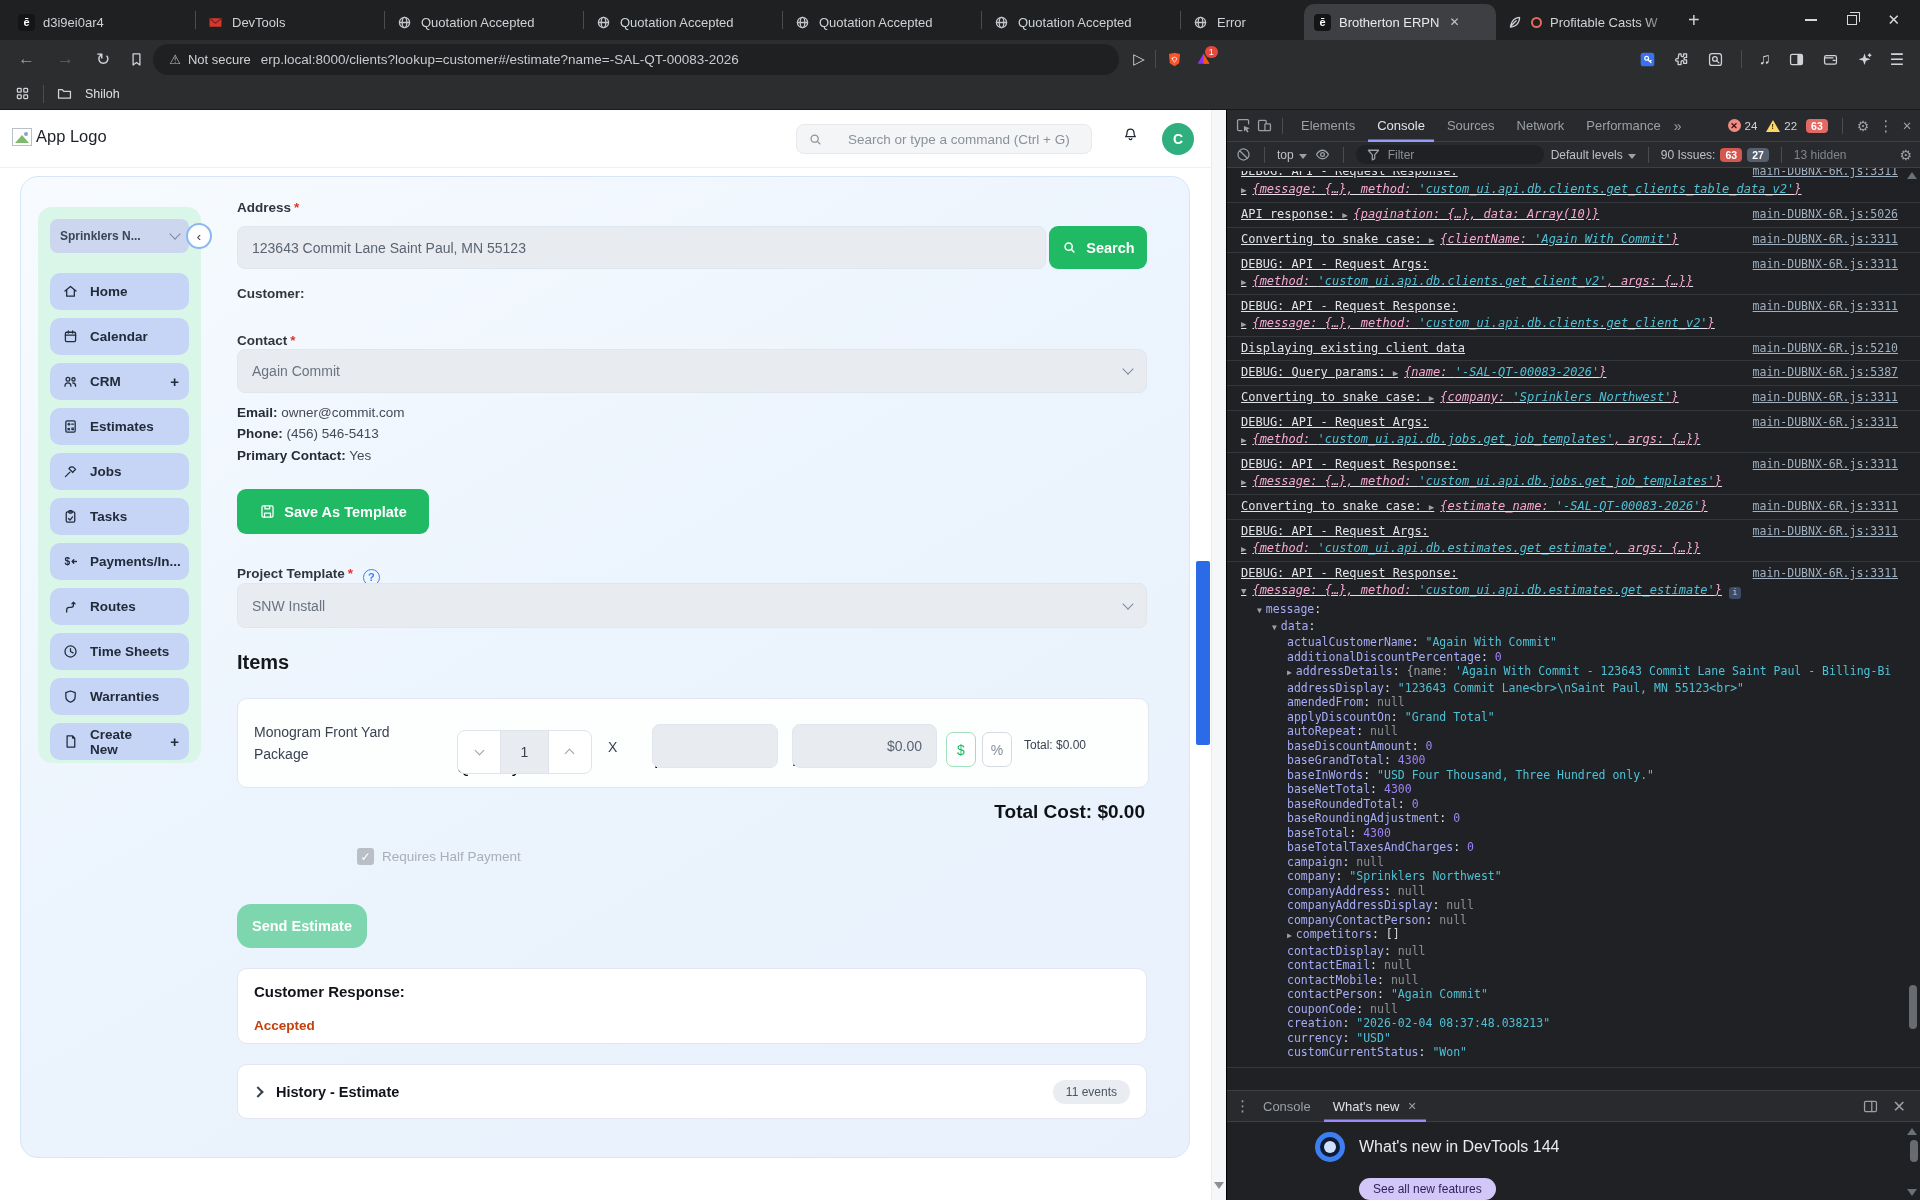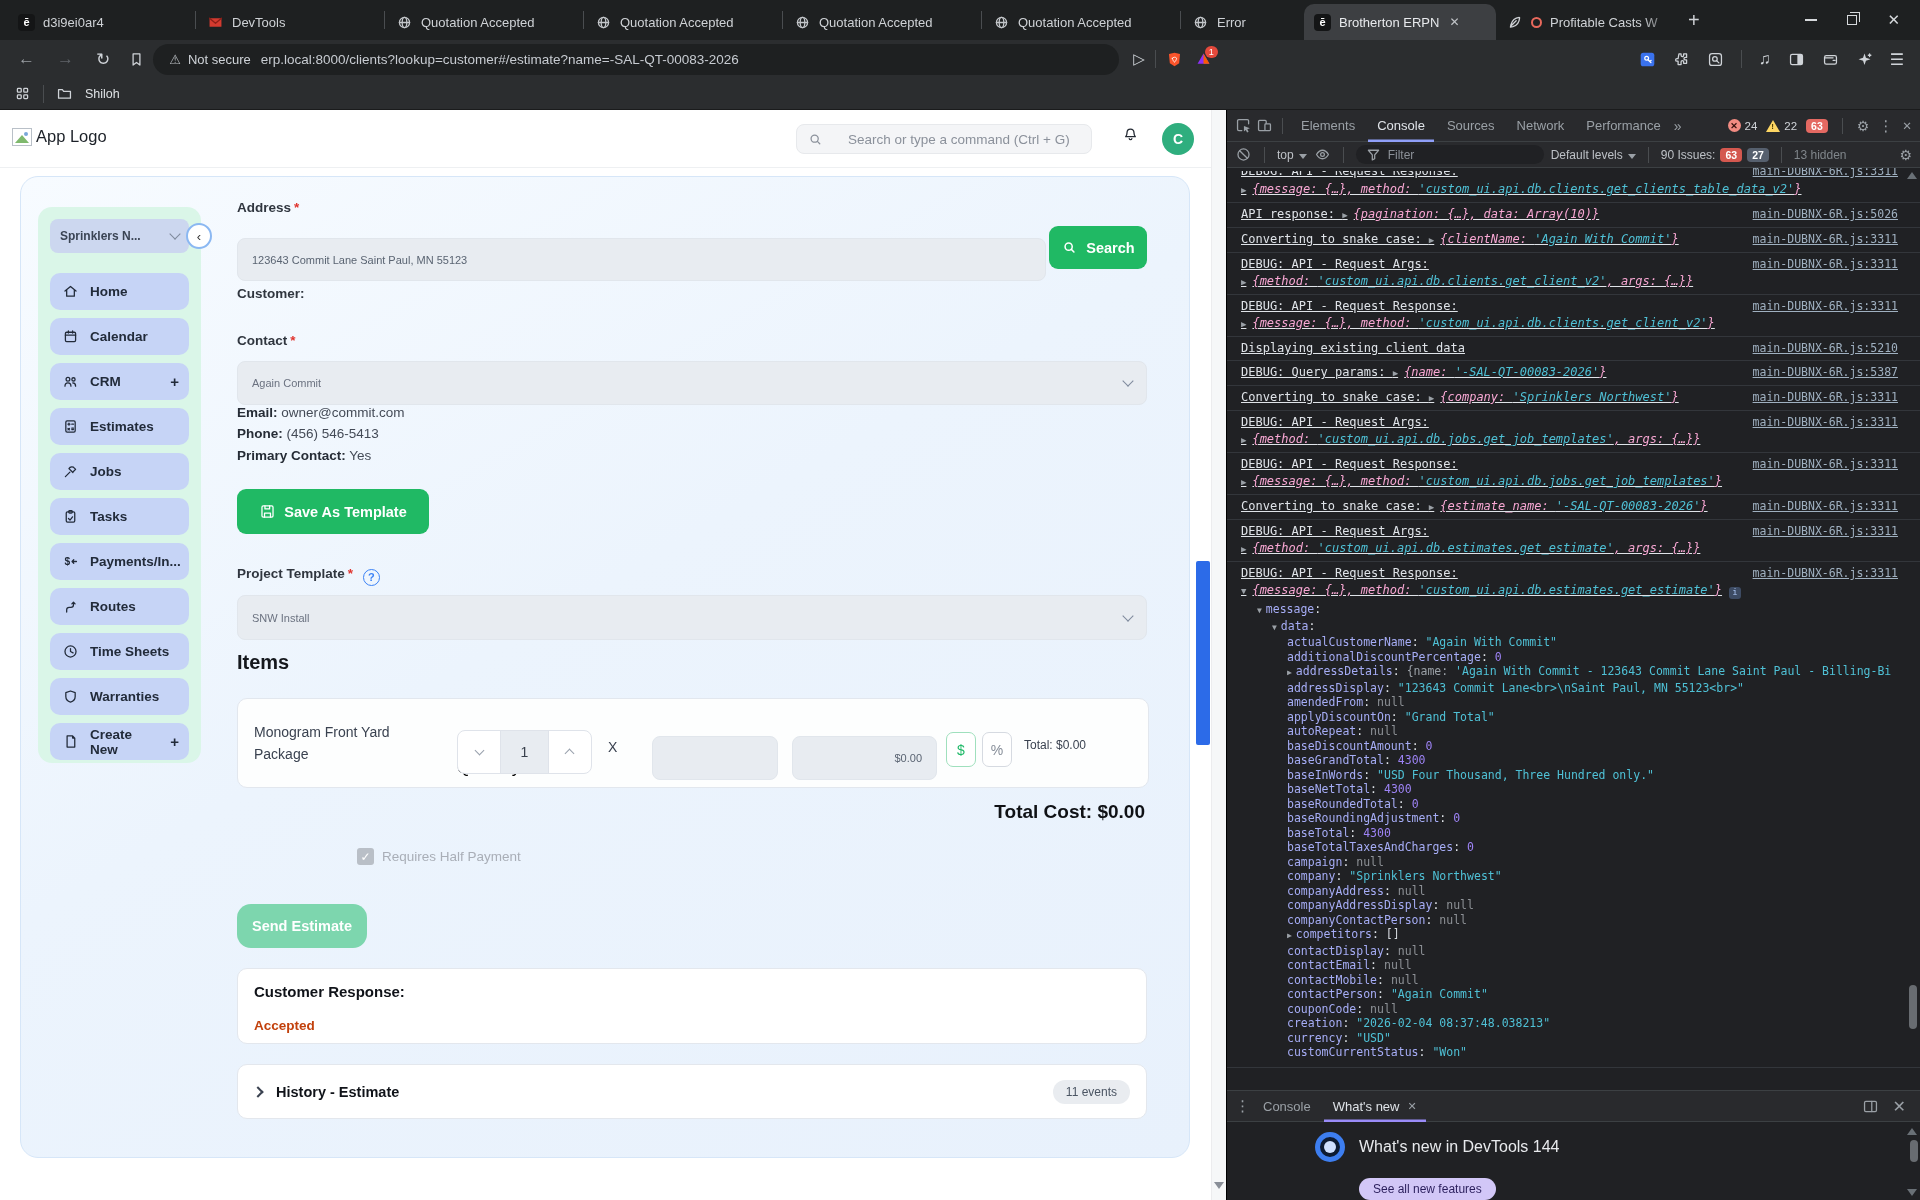--- a/index.html
+++ b/index.html
@@ -57,21 +57,21 @@
   .chev { width:8px; height:8px; border-right:1.8px solid #7e899c; border-bottom:1.8px solid #7e899c; transform:rotate(45deg); margin-top:-4px; }
   .collapsebtn { position:absolute; left:165px; top:46px; width:26px; height:26px; border-radius:50%; background:#fff; border:2px solid #8bb8f2; color:#333; display:flex; align-items:center; justify-content:center; font-size:13px; z-index:3; }
   .navlist { position:absolute; left:12px; top:66px; width:139px; }
   .navitem { height:37px; margin-bottom:8px; background:#c6d4f6; border-radius:10px; display:flex; align-items:center; gap:11px; padding:0 10px 0 12px; color:#222b3a; font-size:13.5px; font-weight:600; }
   .navitem svg { width:17px; height:17px; flex:none; }
   .navplus { margin-left:auto; font-size:15px; font-weight:600; }
 
   
   .flabel { position:absolute; font-size:13.5px; font-weight:600; color:#30363f; }
   .req { color:#e0342e; margin-left:3px; }
-  .finput { position:absolute; background:#e8ecf1; border:1px solid #e1e6ec; border-radius:8px; display:flex; align-items:center; padding:0 14px; font-size:11px; color:#5a6472;margin-top:12px; }
+  .finput { position:absolute; background:#e8ecf1; border:1px solid #e1e6ec; border-radius:8px; display:flex; align-items:center; padding:0 14px; font-size:14px; color:#5a6472; }
   .fselect { justify-content:space-between; color:#6b7280; }
   .greenbtn { position:absolute; background:#20b964; color:#fff; border-radius:9px; display:flex; align-items:center; justify-content:center; gap:8px; font-size:14.5px; font-weight:600; }
   .infoline { position:absolute; font-size:13.5px; color:#444b57; }
   .infoline b { color:#262c36; }
   .qicon { display:inline-flex; width:17px; height:17px; border-radius:50%; border:1.5px solid #3b82f6; color:#3b82f6; font-size:11px; align-items:center; justify-content:center; margin-left:6px; vertical-align:-3px; }
   .itemsheading { position:absolute; font-size:20px; font-weight:bold; color:#15181d; }
   .itemcard { position:absolute; left:216px; top:521px; width:912px; height:90px; background:#fdfefe; border:1px solid #e2e7ee; border-radius:10px; }
   .itemname { position:absolute; left:16px; top:22px; font-size:14px; color:#3a4250; line-height:22px; }
   .slabel { position:absolute; font-size:17px; color:#000000;margin-top:48px; }
   .stepper { position:absolute; left:219px; top:31px; width:135px; height:44px; display:flex; border:1px solid #dfe3ea; border-radius:8px; overflow:hidden; background:#fff; }

